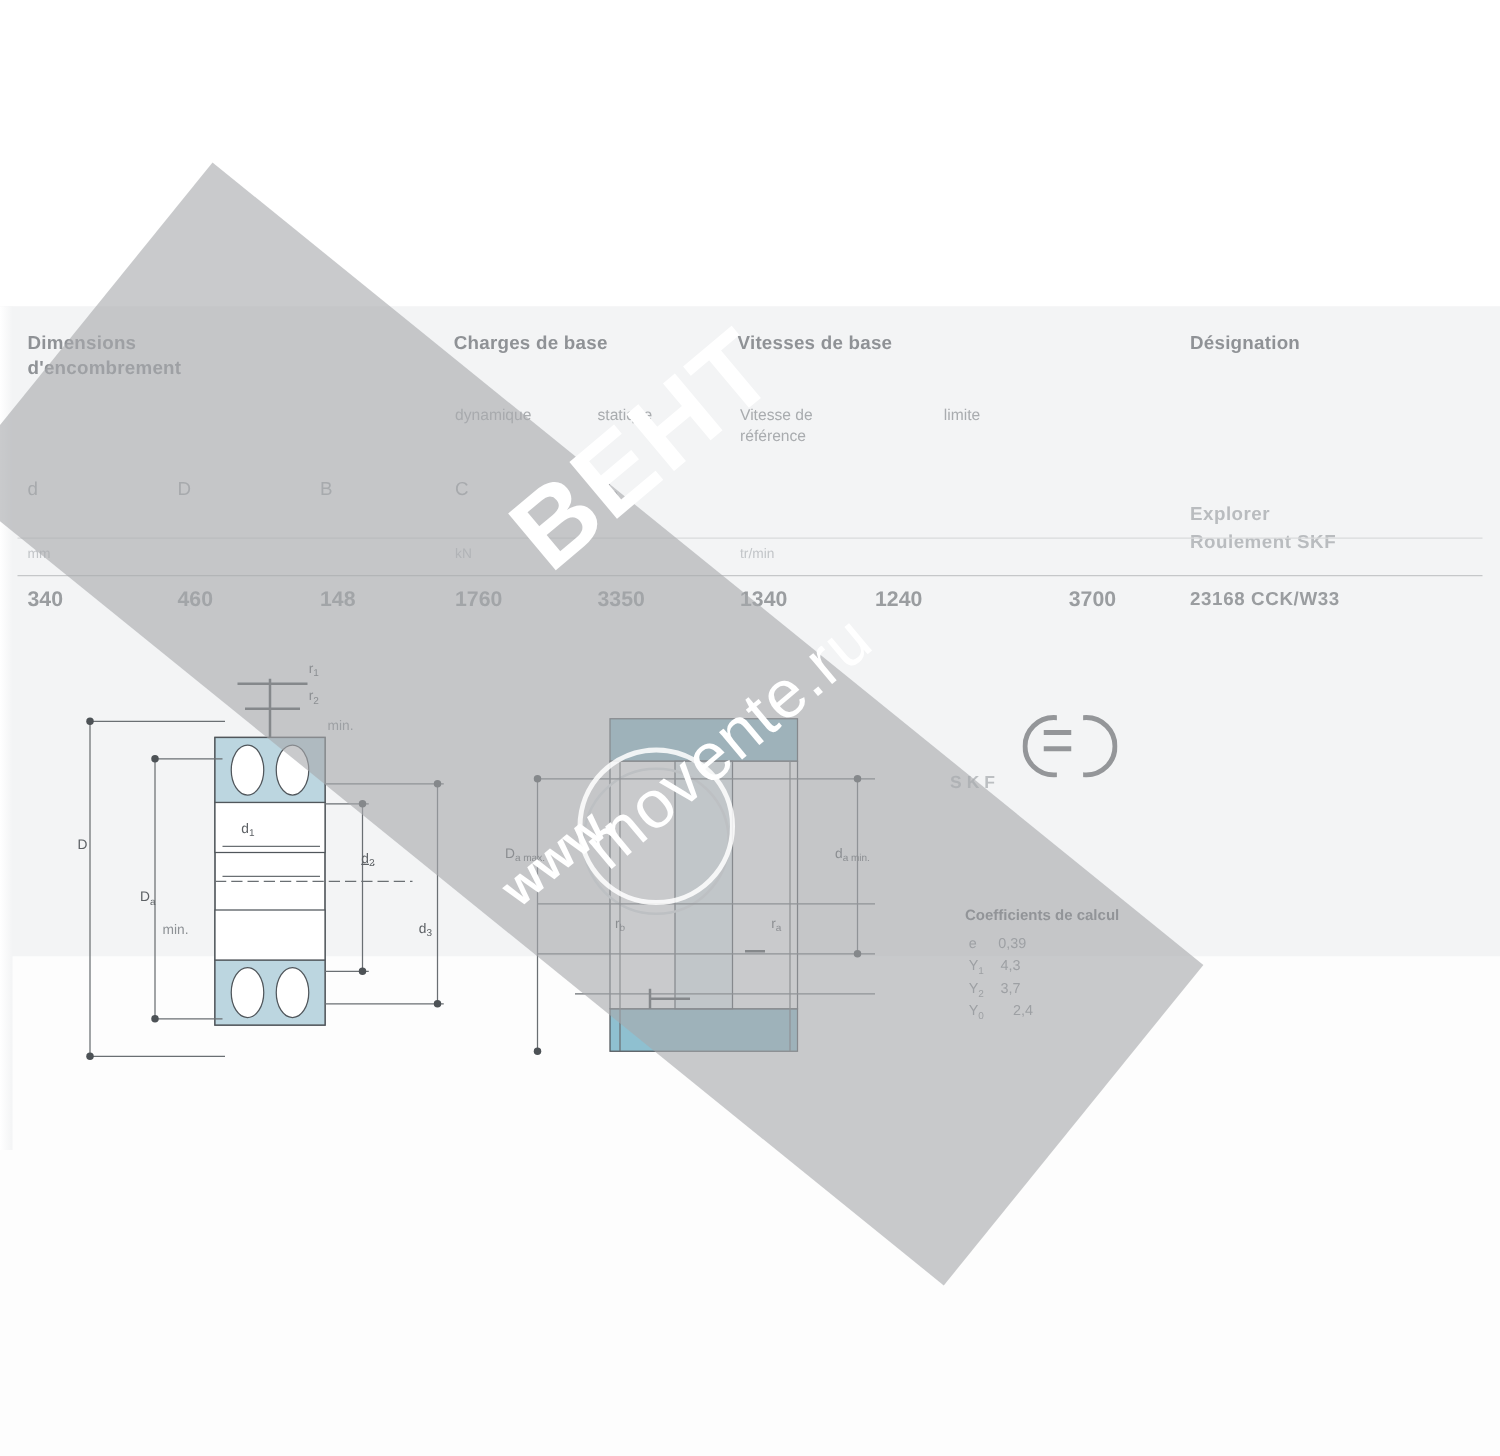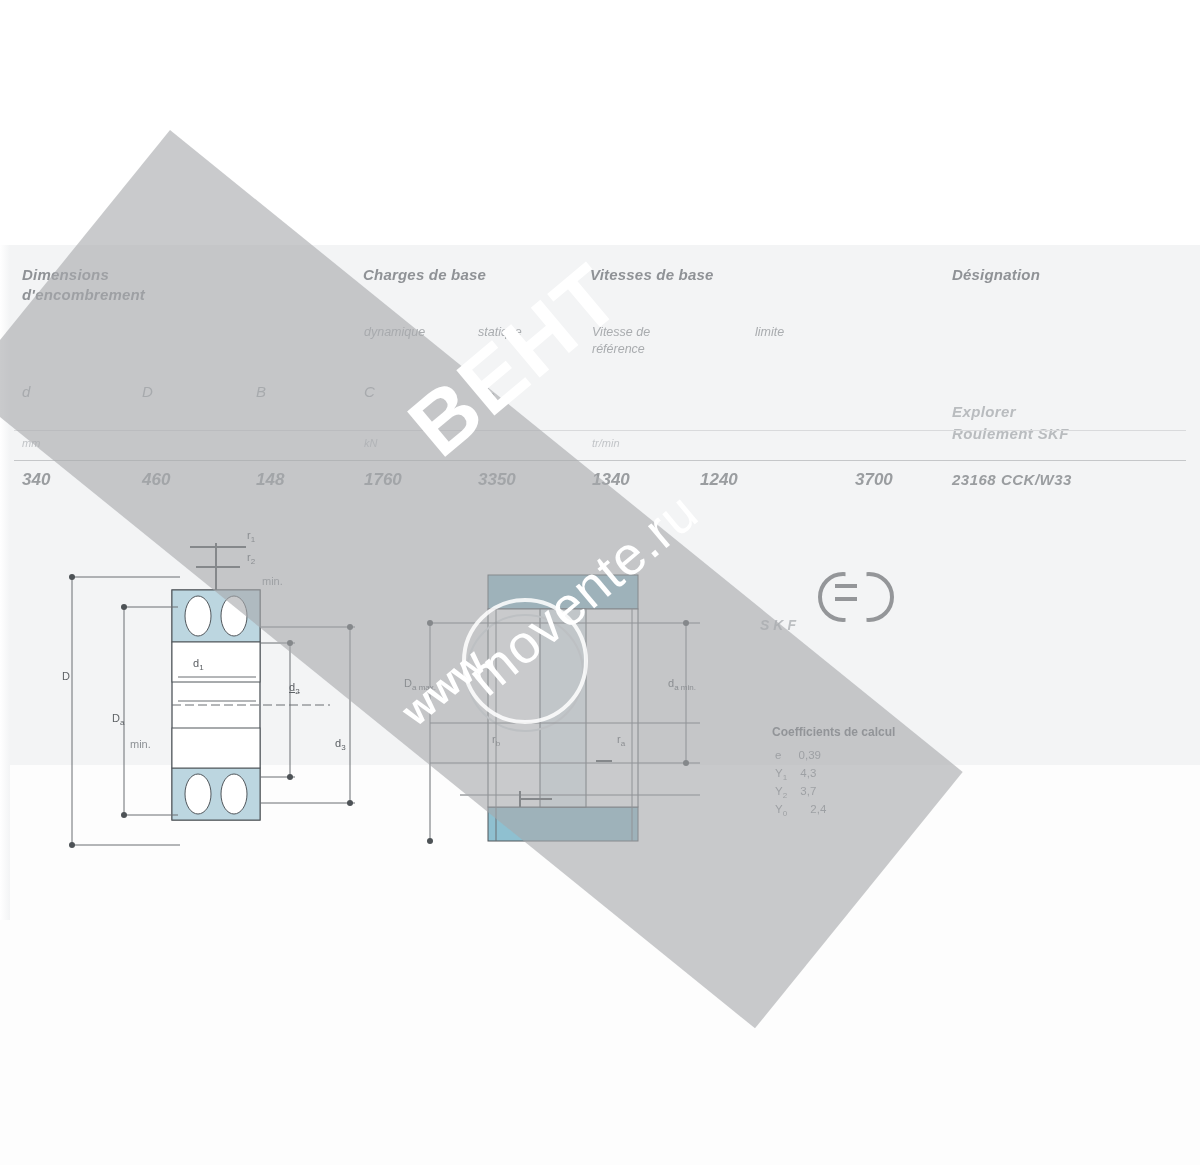--- a/index.html
+++ b/index.html
@@ -8,21 +8,21 @@
 
   
   #sheet{position:absolute;left:0;top:245px;width:1200px;height:675px;
          background:#f3f4f5;}
   #sheet:after{content:"";position:absolute;left:0;top:0;width:10px;height:100%;
          background:linear-gradient(90deg,#ffffff 0%,#f3f4f5 100%);}
   #lowerwhite{position:absolute;left:0;top:520px;width:1200px;height:400px;
          background:#fdfdfd;}
 
   
-  #table{position:absolute;left:0;top:245px;width:1100px;height:260px;font-style:italic;}
+  #table{position:absolute;left:0;top:245px;width:1100px;height:260px;}
   .grp{position:absolute;font-size:15px;font-weight:bold;color:#8f9296;
        letter-spacing:.2px;line-height:20px;}
   .sub{position:absolute;font-size:12.5px;color:#a9acaf;line-height:15px;}
   .sym{position:absolute;font-size:15px;color:#a7aaad;}
   .sym sub{font-size:10px;}
   .unit{position:absolute;font-size:11px;color:#c2c5c8;}
   .val{position:absolute;font-size:17px;font-weight:bold;color:#9a9da0;}
   .desig{position:absolute;font-size:15px;font-weight:bold;color:#b9bcbf;
          letter-spacing:.4px;}
   .rule{position:absolute;height:1px;background:#d9dadc;}

